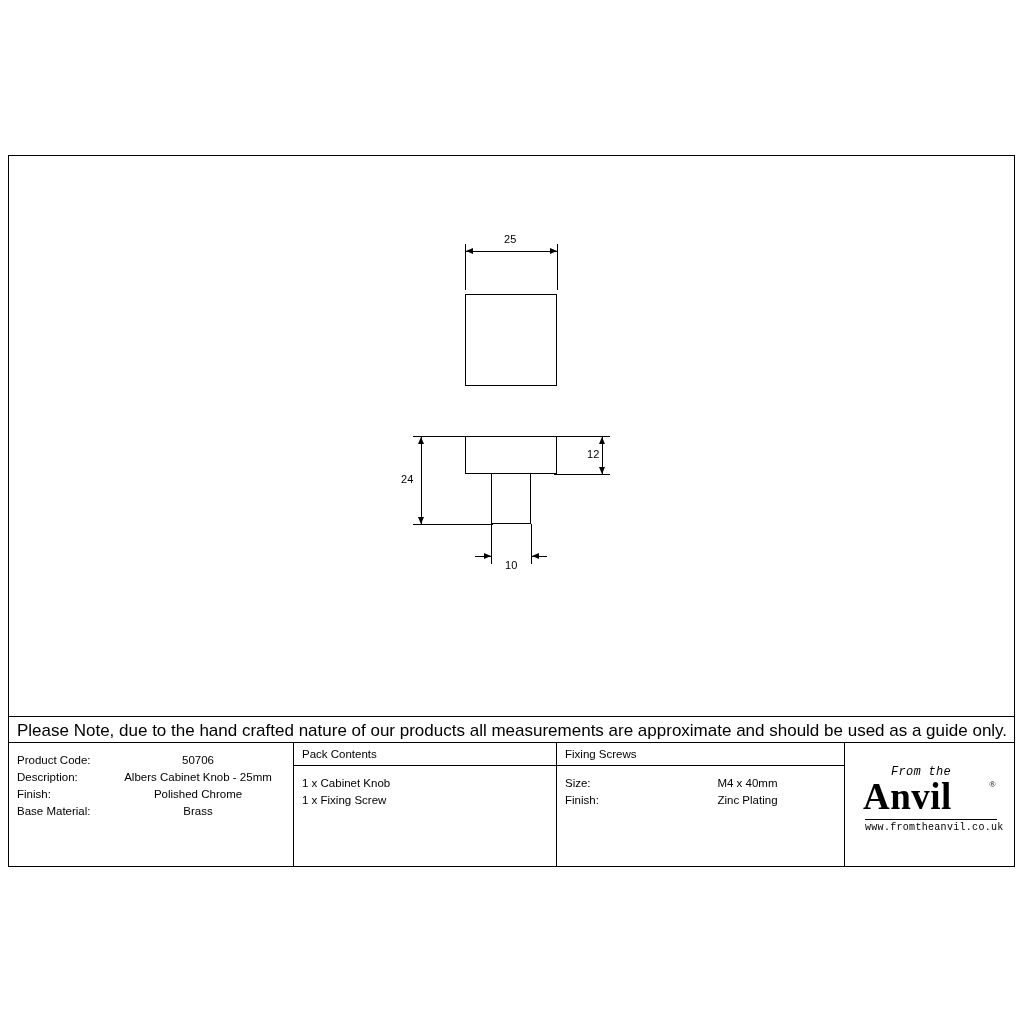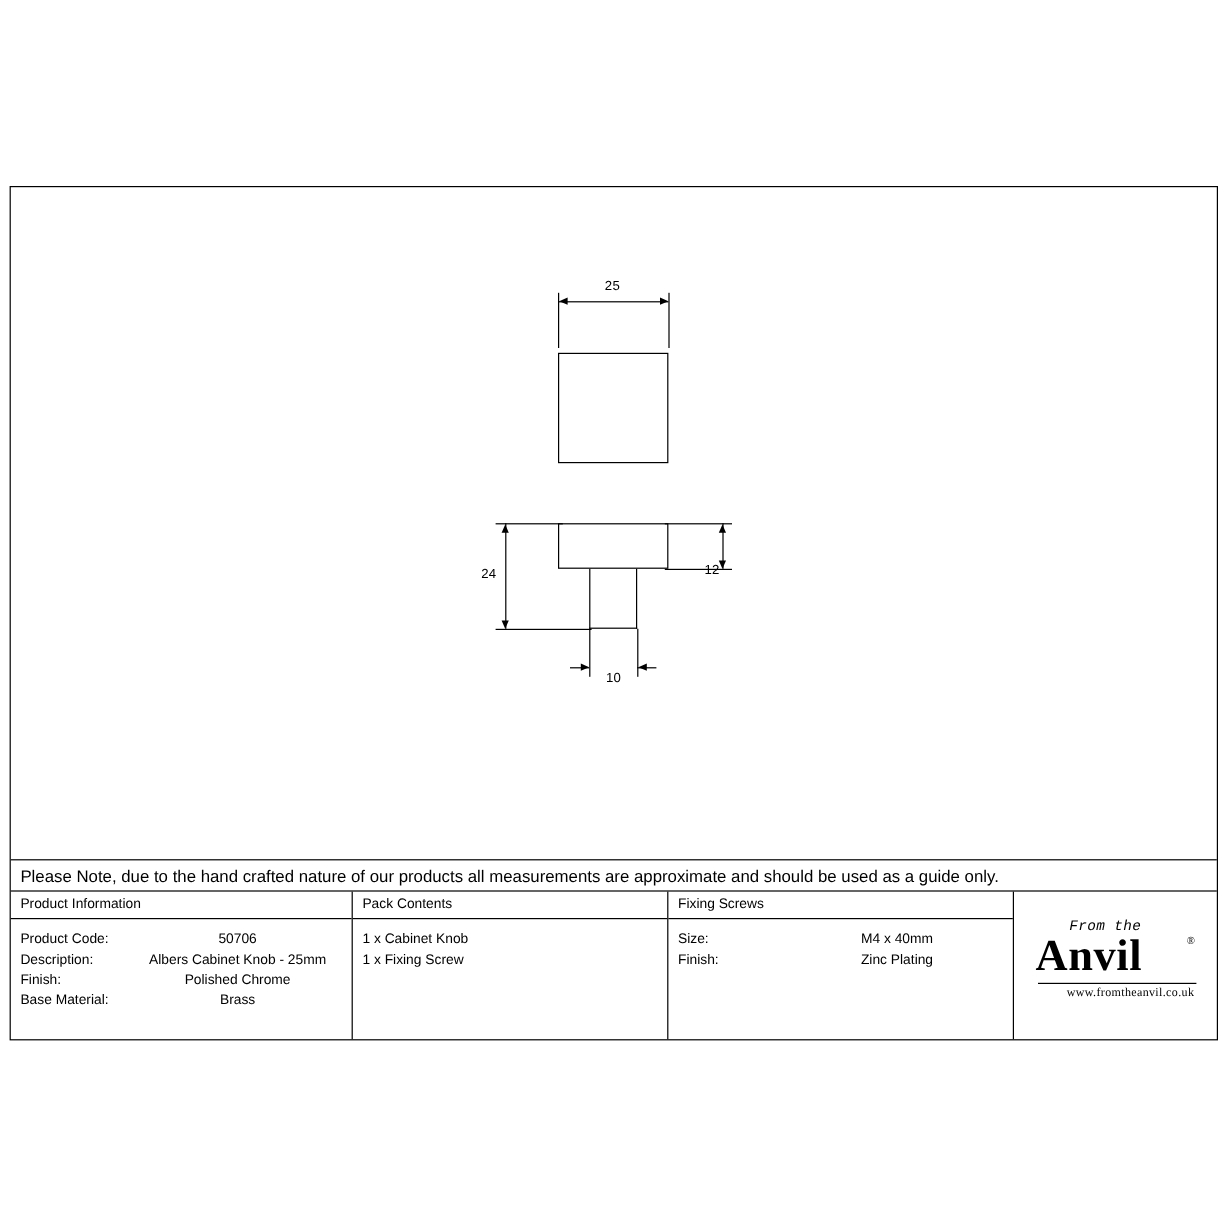--- a/index.html
+++ b/index.html
@@ -123,21 +123,21 @@
     width: 1005px;
     height: 27px;
     border-top: 1px solid #000000;
     border-bottom: 1px solid #000000;
     box-sizing: border-box;
   }
   #note-text {
     position: absolute;
     left: 8px;
     top: 7px;
-    font-size: 14px;
+    font-size: 17px;
     line-height: 13px;
   }
 
   
   #info-table {
     position: absolute;
     left: 0;
     top: 587px;
     width: 1005px;
     height: 123px;
@@ -214,23 +214,23 @@
   #logo-rule {
     position: absolute;
     left: 2px;
     top: 54px;
     width: 132px;
     height: 0;
     border-top: 1.5px solid #000000;
   }
   #logo-url {
     position: absolute;
-    left: 26px;
+    left: 2px;
     top: 57px;
-    font-family: Liberation Serif, serif;
+    font-family: Liberation Mono, monospace;
     font-size: 10px;
     letter-spacing: 0.3px;
   }
 </style>
 </head>
 <body>
 
 <div id="sheet">
 
   <div id="drawing">
@@ -252,39 +252,38 @@
     <div class="vline" style="left:412px; top:280px; height:88px;"></div>
     <div class="arrow arrow-up" style="left:408.5px; top:281px;"></div>
     <div class="arrow arrow-down" style="left:408.5px; top:361px;"></div>
     <div class="dimtext" style="left:392px; top:318px;">24</div>
 
     <div class="hline" style="left:545px; top:280px; width:56px;"></div>
     <div class="hline" style="left:545px; top:318px; width:56px;"></div>
     <div class="vline" style="left:593px; top:280px; height:38px;"></div>
     <div class="arrow arrow-up" style="left:589.5px; top:281px;"></div>
     <div class="arrow arrow-down" style="left:589.5px; top:311px;"></div>
-    <div class="dimtext" style="left:578px; top:293px;margin-top:21px;">12</div>
+    <div class="dimtext" style="left:578px; top:293px;">12</div>
 
     <div class="vline" style="left:482px; top:368px; height:40px;"></div>
     <div class="vline" style="left:522px; top:368px; height:40px;"></div>
     <div class="hline" style="left:466px; top:400px; width:16px;"></div>
     <div class="hline" style="left:522px; top:400px; width:16px;"></div>
     <div class="arrow arrow-right" style="left:475px; top:396.5px;"></div>
     <div class="arrow arrow-left" style="left:523px; top:396.5px;"></div>
     <div class="dimtext" style="left:496px; top:404px;text-align:right;">10</div>
   </div>
 
   <div id="note-bar">
     <div id="note-text">Please Note, due to the hand crafted nature of our products all measurements are approximate and should be used as a guide only.</div>
   </div>
 
   <div id="info-table">
 
     <div class="col col-a">
-      <div class="col-head">Product Information</div>
       <div class="col-body">
         <div class="kv">
           <span class="k">Product Code:</span>
           <span class="v">50706</span>
         </div>
         <div class="kv">
           <span class="k">Description:</span>
           <span class="v">Albers Cabinet Knob - 25mm</span>
         </div>
         <div class="kv">

